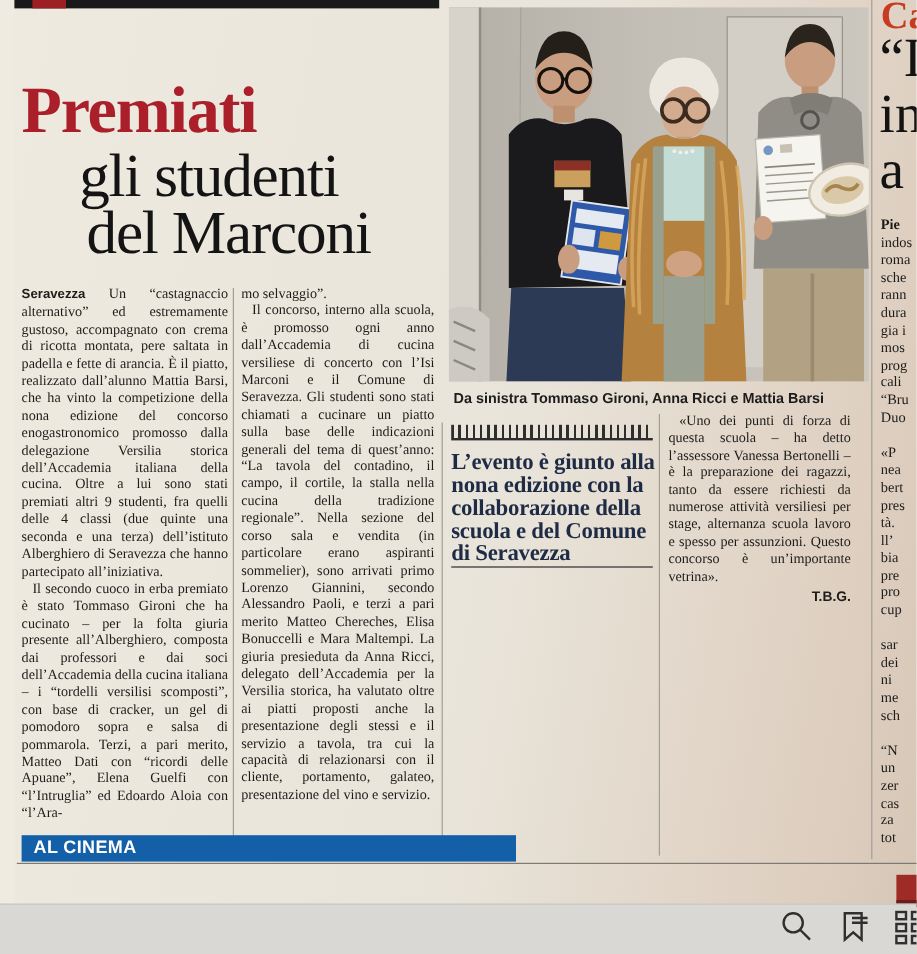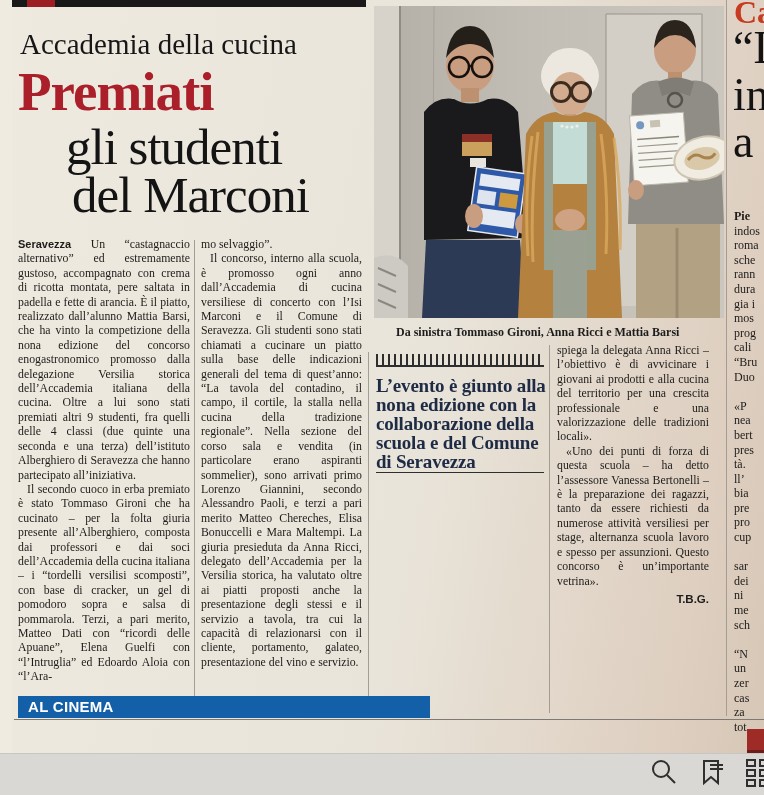--- a/index.html
+++ b/index.html
@@ -25,32 +25,32 @@
   .col2{left:201px;top:237px;width:161px;height:480px;}
   .col3{left:557px;top:343px;width:152px;height:356px;}
   .byline{text-align:right;font-family:"Liberation Sans",sans-serif;font-weight:bold;font-size:11.5px;margin-top:4px;}
   .vrule{width:1px;background:#a29e96;}
   .vr1{left:194px;top:240px;height:472px;}
   .vr2{left:368px;top:352px;height:360px;}
   .vr3{left:549px;top:345px;height:368px;}
   .vr4{left:726px;top:0;height:716px;}
   
   .photo{left:374px;top:6px;width:350px;height:312px;}
-  .caption{left:396px;top:325px;width:350px;font-family:Liberation Serif, serif;
+  .caption{left:378px;top:325px;width:350px;font-family:Liberation Sans, sans-serif;
     font-weight:600;font-size:12px;color:#1c1c1c;}
   
   .qticks{left:376px;top:354px;width:168px;height:9px;
     background:repeating-linear-gradient(90deg,#2e2e2e 0 2px,transparent 2px 6px);
     border-bottom:2px solid #2e2e2e;padding-bottom:2px;}
   .quote{left:376px;top:376px;width:172px;font-size:19px;line-height:19px;font-weight:bold;letter-spacing:-.2px;}
   .qrule{left:376px;top:472px;width:168px;height:1px;background:#2e2e2e;}
   
   .side-kicker{left:734px;top:-6px;width:60px;font-size:32px;font-weight:bold;}
   .side-headline{left:733px;top:24px;width:60px;font-size:46px;line-height:47px;color:#131313;white-space:nowrap;}
-  .side-frags{left:734px;top:180px;width:30px;font-size:12px;line-height:14.6px;white-space:nowrap;margin-top:29px;}
+  .side-frags{left:734px;top:180px;width:30px;font-size:12px;line-height:14.6px;white-space:nowrap;}
   .frag{min-height:14.6px;}
   .side-frags .frag:first-child{font-weight:bold;}
   
   .hrule{left:14px;top:719px;width:750px;height:1px;background:#7d7a73;}
   .bar{height:22px;color:#fff;font-family:"Liberation Sans",sans-serif;font-weight:bold;
     font-size:15px;line-height:22px;padding-left:10px;letter-spacing:.3px;box-sizing:border-box;}
   .bar1{left:18px;top:696px;width:412px;}
   .bar2{left:384px;top:730px;width:361px;}
   .redthumb{left:747px;top:729px;width:17px;height:21px;background:#9e2b26;border-bottom:6px solid #6c1d1a;}
   
@@ -61,21 +61,20 @@
 </style>
 </head>
 <body>
 
 <div id="stage">
 
   <div class="abs topstrip"></div>
   <div class="abs topred"></div>
   <div class="abs leftmargin"></div>
 
-  <div class="abs kicker">Accademia della cucina</div>
   <div class="abs hl-red" style="color:#ab1f2a">Premiati</div>
   <div class="abs hl-black hl2">gli studenti</div>
   <div class="abs hl-black hl3">del Marconi</div>
 
   <div class="abs col col1">
     <p><span class="dateline">Seravezza</span> <span>Un “castagnaccio alternativo” ed estremamente gustoso, accompagnato con crema di ricotta montata, pere saltata in padella e fette di arancia. È il piatto, realizzato dall’alunno Mattia Barsi, che ha vinto la competizione della nona edizione del concorso enogastronomico promosso dalla delegazione Versilia storica dell’Accademia italiana della cucina. Oltre a lui sono stati premiati altri 9 studenti, fra quelli delle 4 classi (due quinte una seconda e una terza) dell’istituto Alberghiero di Seravezza che hanno partecipato all’iniziativa.</span></p>
     <p class="ind">Il secondo cuoco in erba premiato è stato Tommaso Gironi che ha cucinato – per la folta giuria presente all’Alberghiero, composta dai professori e dai soci dell’Accademia della cucina italiana – i “tordelli versilisi scomposti”, con base di cracker, un gel di pomodoro sopra e salsa di pommarola. Terzi, a pari merito, Matteo Dati con “ricordi delle Apuane”, Elena Guelfi con “l’Intruglia” ed Edoardo Aloia con “l’Ara-</p>
   </div>
   <div class="abs vrule vr1"></div>
   <div class="abs col col2">
@@ -177,21 +176,20 @@
   </div>
   <div class="abs caption">Da sinistra Tommaso Gironi, Anna Ricci e Mattia Barsi</div>
 
   <div class="abs vrule vr2"></div>
   <div class="abs qticks"></div>
   <div class="abs quote" style="color:#1d2b45">L’evento è giunto alla nona edizione con la collaborazione della scuola e del Comune di Seravezza</div>
   <div class="abs qrule"></div>
 
   <div class="abs vrule vr3"></div>
   <div class="abs col col3">
-    <p>spiega la delegata Anna Ricci – l’obiettivo è di avvicinare i giovani ai prodotti e alla cucina del territorio per una crescita professionale e una valorizzazione delle tradizioni locali».</p>
     <p class="ind">«Uno dei punti di forza di questa scuola – ha detto l’assessore Vanessa Bertonelli – è la preparazione dei ragazzi, tanto da essere richiesti da numerose attività versiliesi per stage, alternanza scuola lavoro e spesso per assunzioni. Questo concorso è un’importante vetrina».</p>
     <div class="byline">T.B.G.</div>
   </div>
 
   <div class="abs vrule vr4"></div>
   <div class="abs side-kicker" style="color:#c63b22">Ca</div>
   <div class="abs side-headline">
     <div>“L</div>
     <div>in</div>
     <div>a</div>

